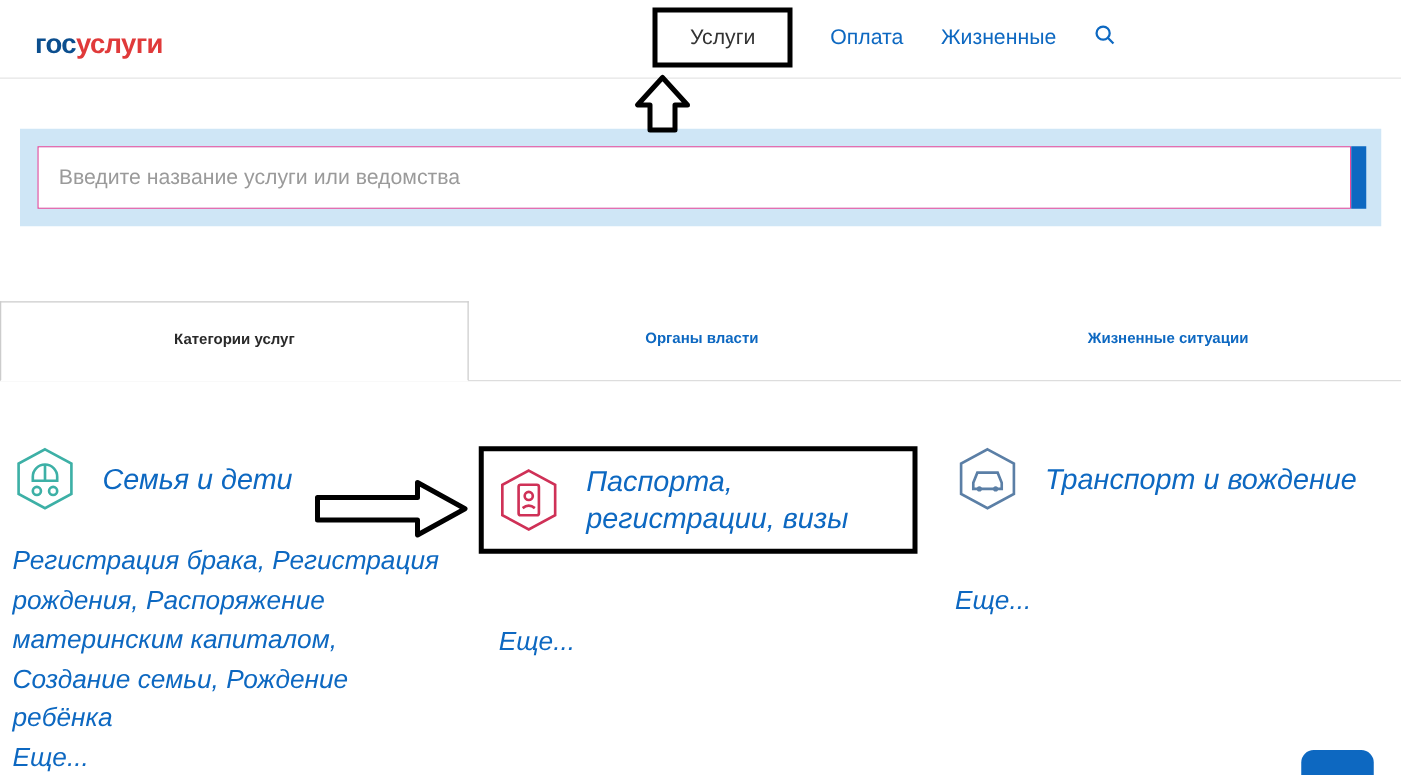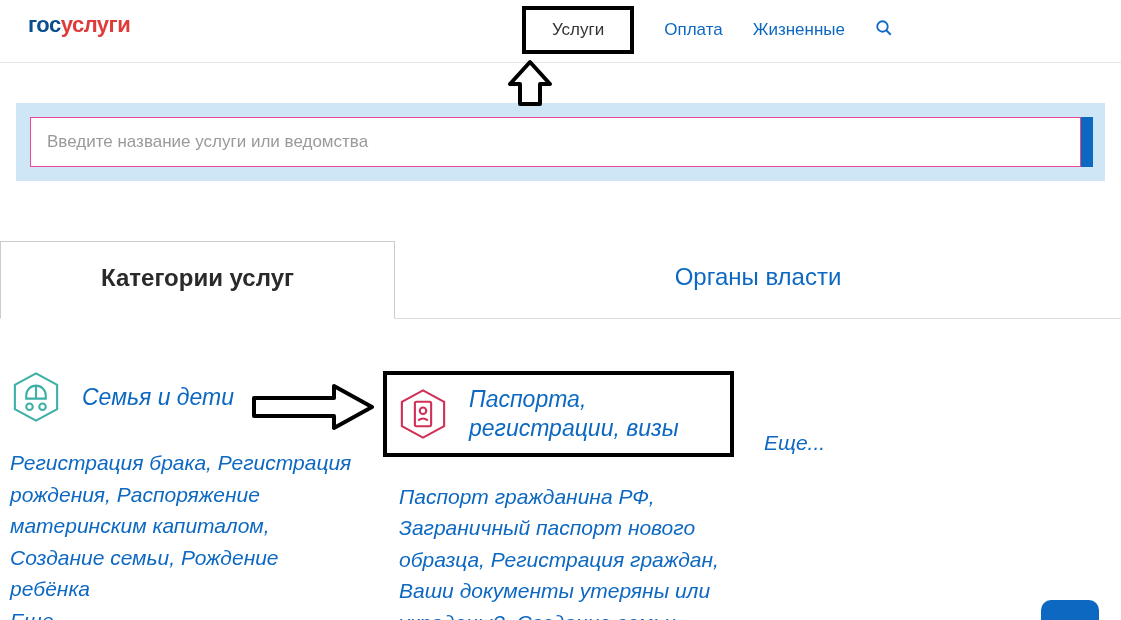--- a/index.html
+++ b/index.html
@@ -6,21 +6,21 @@
   body {
     font-family: Arial, Helvetica, sans-serif;
     width: 1121px;
     height: 620px;
     background: #fff;
     overflow: hidden;
     position: relative;
   }
   .header {
     display: flex;
-    align-items: flex-start;
+    align-items: flex-end;
     padding: 12px 28px 14px 28px;
     border-bottom: 1px solid #e5e5e5;
   }
   .logo {
     font-size: 22px;
     font-weight: bold;
     letter-spacing: -0.5px;
   }
   .logo .blue { color: #0b4e8e; }
   .logo .red { color: #e03a3a; }
@@ -82,33 +82,33 @@
   }
 
   .tabs {
     display: flex;
     margin-top: 60px;
     border-bottom: 1px solid #ddd;
   }
   .tab {
     flex: 1;
     text-align: center;
-    font-size: 24px;
+    font-size: 12px;
     padding: 22px 0 26px 0;
     cursor: pointer;
   }
   .tab.active {
     border: 1px solid #ccc;
     border-bottom: 1px solid #fff;
     color: #2a2a2a;
     font-weight: bold;
     margin-bottom: -1px;
     max-width: 395px;
   }
-  .tab.inactive { color: #0d68c1; font-weight: normal; }
+  .tab.inactive { color: #0d68c1; font-weight: bold; }
 
   .cards {
     display: flex;
     gap: 30px;
     padding: 52px 10px 0 10px;
   }
   .card { flex: 1; min-width: 0; font-style: italic; }
   .card-head {
     display: flex;
     align-items: center;
@@ -180,20 +180,21 @@
 <div class="search-wrap">
   <div class="search-box">
     <input class="search-input" type="text" placeholder="Введите название услуги или ведомства" style="">
   </div>
   <div class="search-accent"></div>
 </div>
 
 <div class="tabs">
   <div class="tab active">Категории услуг</div>
   <div class="tab inactive">Органы власти</div>
+  <div class="tab inactive">Жизненные ситуации</div>
 </div>
 
 <div class="right-arrow">
   <svg width="130" height="50" viewBox="0 0 130 50">
     <path d="M6 16 L86 16 L86 4 L124 25 L86 46 L86 34 L6 34 Z" fill="#fff" stroke="#000" stroke-width="4" stroke-linejoin="round"></path>
   </svg>
 </div>
 
 <div class="cards">
 
@@ -218,26 +219,35 @@
     <div class="card-head boxed">
       <svg class="hex" viewBox="0 0 64 64">
         <polygon points="32,3 58,17 58,47 32,61 6,47 6,17" fill="none" stroke="#cf3157" stroke-width="2.6"></polygon>
         <rect x="22" y="17" width="20" height="30" rx="2" fill="none" stroke="#cf3157" stroke-width="2.6"></rect>
         <circle cx="32" cy="28" r="4" fill="none" stroke="#cf3157" stroke-width="2.6"></circle>
         <path d="M26 40 q6 -5 12 0" fill="none" stroke="#cf3157" stroke-width="2.6"></path>
       </svg>
       <div class="card-title">Паспорта, регистрации, визы</div>
     </div>
     <div class="card-body" style="margin-left:12px">
-      <span>Паспорт гражданина РФ, Заграничный паспорт нового образца, Регистрация граждан, Ваши документы утеряны или украдены?, Создание семьи</span><br>
+      <br>
       <span class="more">Еще...</span>
     </div>
   </div>
 
   <div class="card">
+    <div class="card-head">
+      <svg class="hex" viewBox="0 0 64 64">
+        <polygon points="32,3 58,17 58,47 32,61 6,47 6,17" fill="none" stroke="#5b7fa6" stroke-width="2.6"></polygon>
+        <path d="M18 36 l4 -10 h20 l4 10 v6 h-28 z" fill="none" stroke="#5b7fa6" stroke-width="2.6"></path>
+        <circle cx="24" cy="42" r="2.5" fill="#5b7fa6"></circle>
+        <circle cx="40" cy="42" r="2.5" fill="#5b7fa6"></circle>
+      </svg>
+      <div class="card-title">Транспорт и вождение</div>
+    </div>
     <div class="card-body">
       <br>
       <span class="more">Еще...</span>
     </div>
   </div>
 
 </div>
 
 <div class="fab"></div>
 

